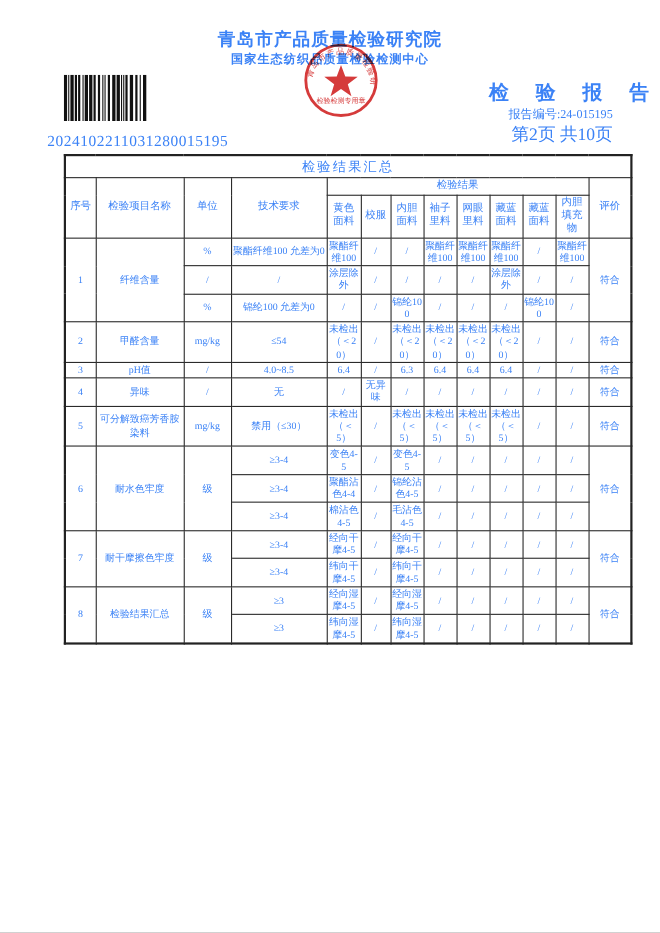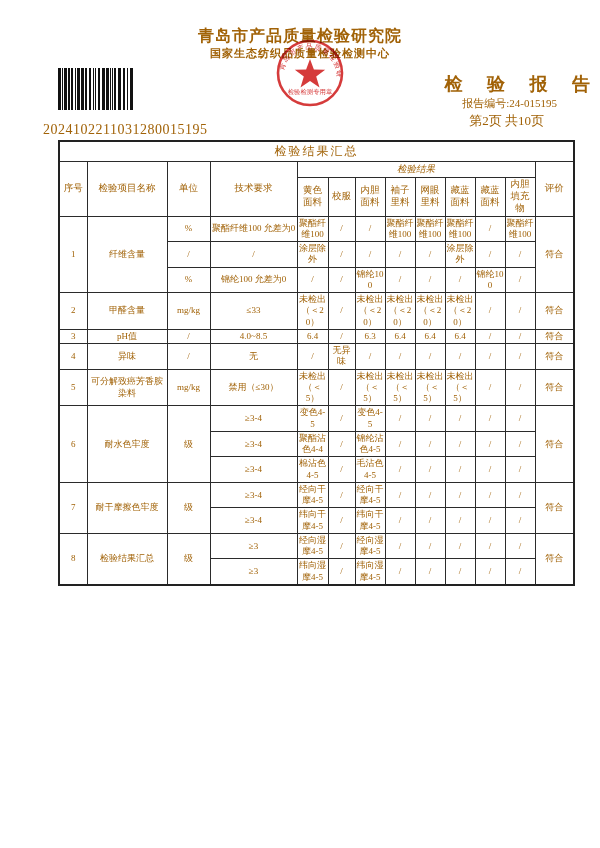--- a/index.html
+++ b/index.html
@@ -1,46 +1,46 @@
 <!DOCTYPE html>
 <html><head>
 <meta charset="utf-8">
 <style>
   html,body{margin:0;padding:0;background:#888;}
   .page{
     position:relative;width:600px;height:848px;background:#ffffff;
     margin:0 auto;overflow:hidden;
-    font-family:"Liberation Serif","DejaVu Serif",serif;color:#a16207;
+    font-family:"Liberation Serif","DejaVu Serif",serif;color:#3b82f6;
   }
   .org1{position:absolute;top:26px;left:0;width:100%;text-align:center;
     font-size:16px;font-weight:bold;letter-spacing:1px;}
   .org2{position:absolute;top:46px;left:0;width:100%;text-align:center;
     font-size:11px;font-weight:bold;letter-spacing:1px;}
   .report-title{position:absolute;top:72px;left:0;width:100%;text-align:right;
     font-size:18px;font-weight:bold;letter-spacing:10px;text-indent:10px;}
   .report-no{position:absolute;top:96px;right:43px;font-size:11px;}
-  .page-info{position:absolute;top:112px;right:56px;font-size:13px;font-family:Liberation Serif, serif;}
+  .page-info{position:absolute;top:112px;right:43px;font-size:16px;font-family:Liberation Serif, serif;}
   .barcode-wrap{position:absolute;left:58px;top:68px;width:88px;height:42px;
     display:flex;align-items:stretch;overflow:hidden;}
   .barcode-wrap .bar{background:#111;height:100%;flex:0 0 auto;}
   .barcode-num{position:absolute;left:43px;top:122px;font-size:14px;letter-spacing:.5px;}
   .stamp{position:absolute;left:275px;top:38px;width:70px;height:70px;
     opacity:.88;mix-blend-mode:multiply;pointer-events:none;}
   .results-table{
     position:absolute;left:42px;top:140px;width:515px;
     border-collapse:collapse;table-layout:fixed;
     font-size:9px;line-height:1.25;margin-left:16px;
   }
   .results-table th,.results-table td{
     border:1px solid #2b2b2b;text-align:center;vertical-align:middle;
     padding:1px 1px;font-weight:normal;word-break:break-all;overflow:hidden;
   }
   .results-table{border:2px solid #222;}
   .results-table .title-cell{font-size:12px;height:17px;letter-spacing:2px;}
-  .results-table .group-cell{font-size:9.5px;height:13px;font-style:italic;}
+  .results-table .group-cell{font-size:9.5px;height:13px;}
   .results-table thead th{font-size:9.5px;}
 </style>
 </head>
 <body>
 
 <div class="page">
 
   <div class="org1">青岛市产品质量检验研究院</div>
   <div class="org2">国家生态纺织品质量检验检测中心</div>
   <div class="report-title">检 验 报 告</div>
@@ -164,21 +164,21 @@
           <td>/</td>
           <td>/</td>
           <td>/</td>
           <td>锦纶100</td>
           <td>/</td>
         </tr>
         <tr>
           <td>2</td>
           <td>甲醛含量</td>
           <td>mg/kg</td>
-          <td>≤33</td>
+          <td>≤54</td>
           <td>未检出（＜20）</td>
           <td>/</td>
           <td>未检出（＜20）</td>
           <td>未检出（＜20）</td>
           <td>未检出（＜20）</td>
           <td>未检出（＜20）</td>
           <td>/</td>
           <td>/</td>
           <td>符合</td>
         </tr>

